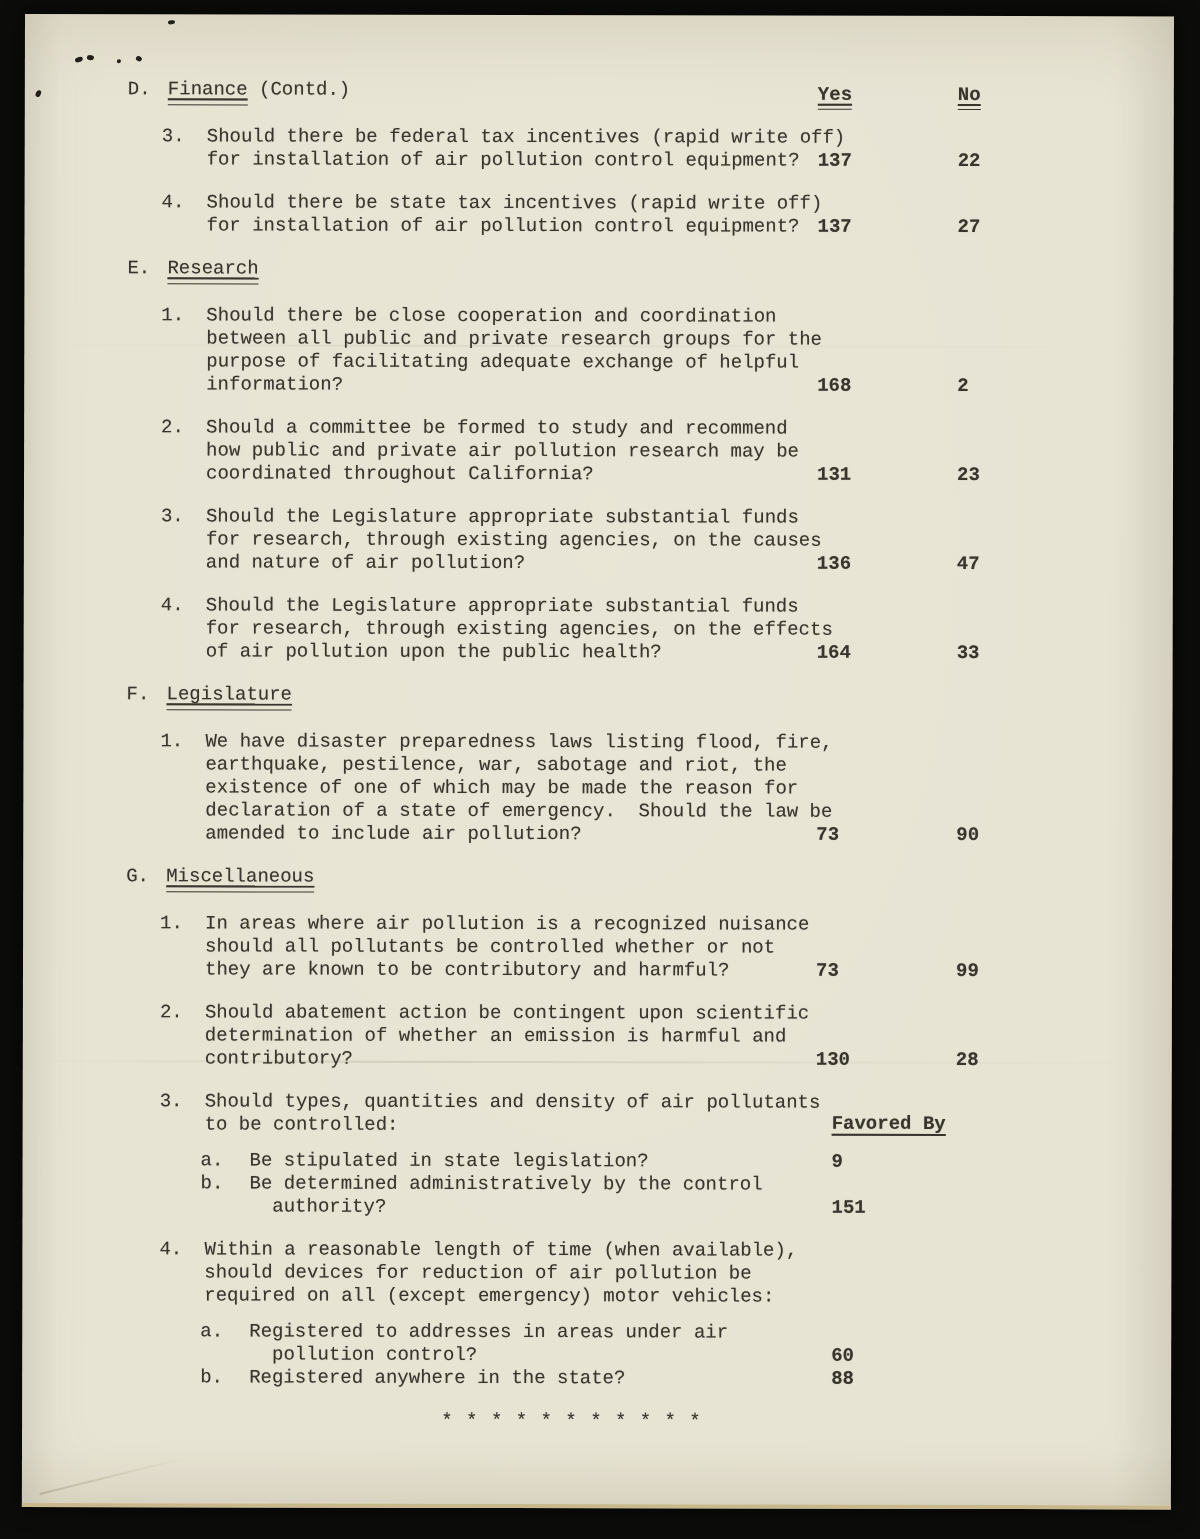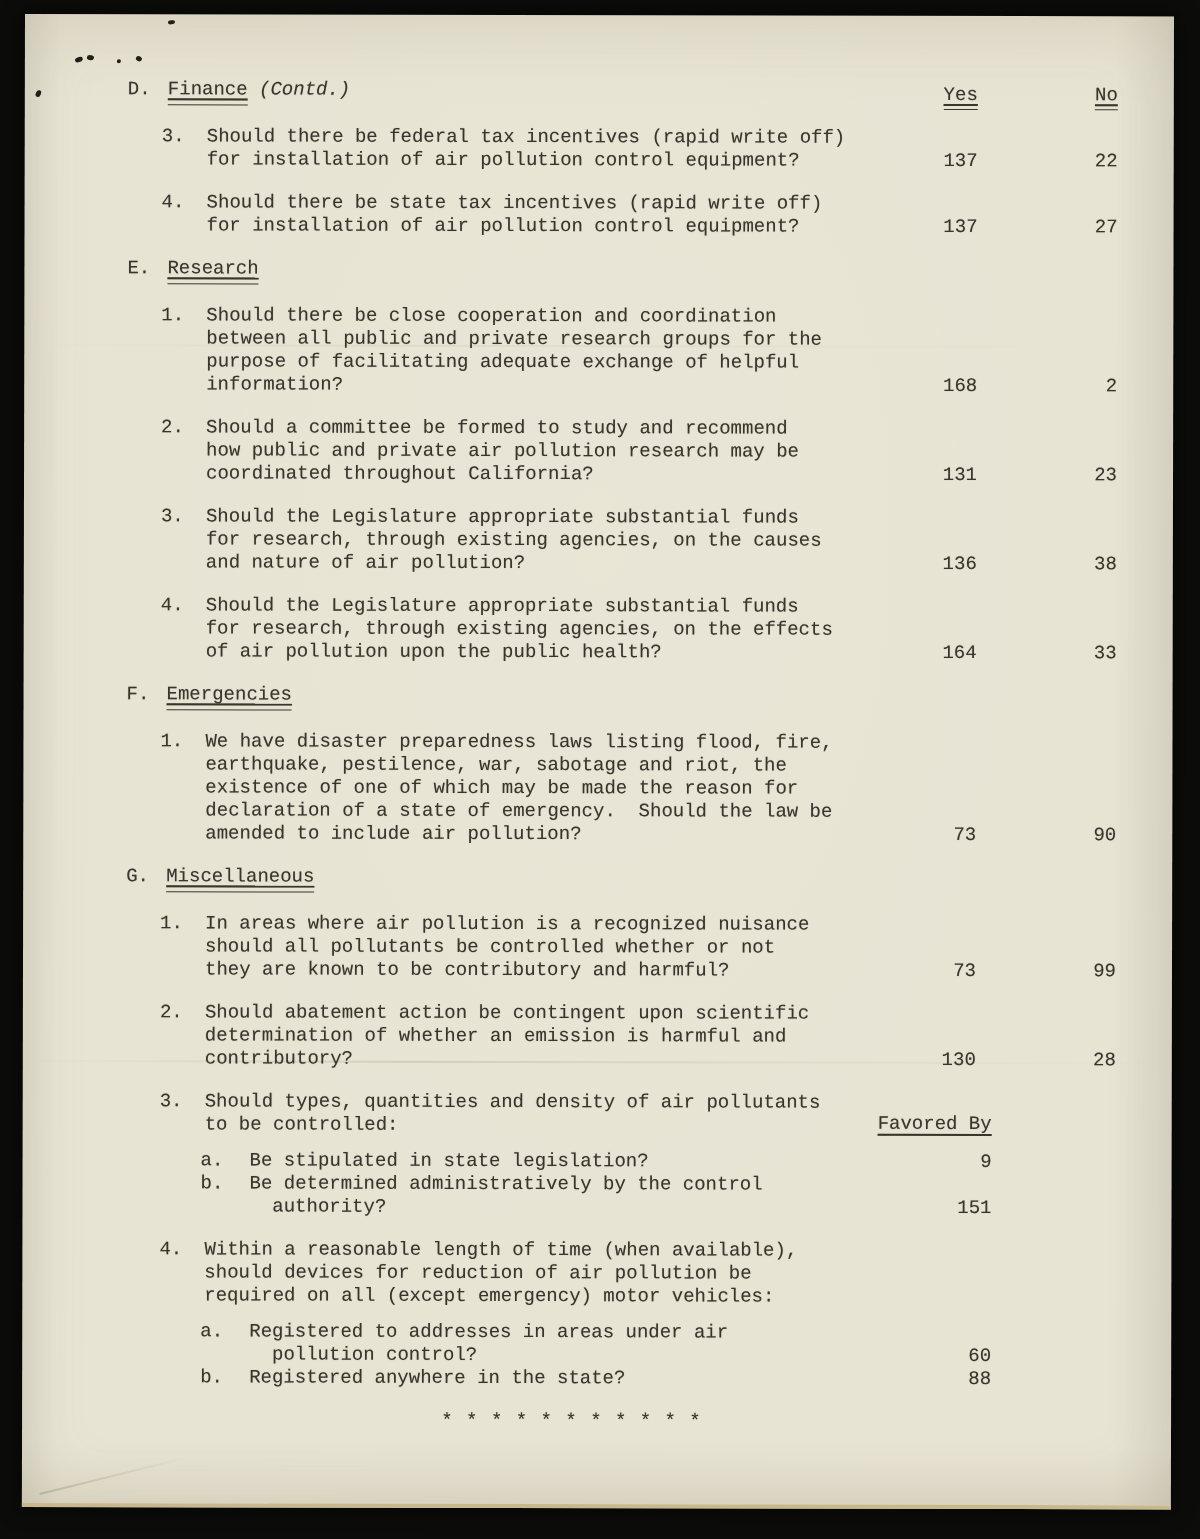--- a/index.html
+++ b/index.html
@@ -53,32 +53,32 @@
     text-underline-offset:4px;
     border-bottom:1.5px solid currentColor;
     padding-bottom:3px;
   }
   .u1{
     text-decoration:underline;
     text-decoration-thickness:2px;
     text-underline-offset:5px;
     display:inline-block;padding-bottom:2px;
   }
-  .stitle-rest{white-space:pre;font-style:italic;}
+  .stitle-rest{white-space:pre;}
 
   .item{padding-left:182px;}
   .num{position:absolute;left:137px;top:0;}
   .qtext{width:676px;white-space:pre-wrap;}
 
   .sub{padding-left:227px;margin-top:13px;}
   .sub + .sub{margin-top:0;}
   .slabel{position:absolute;left:178px;top:0;}
   .stext{width:640px;white-space:pre-wrap;}
 
-  .vy,.vn,.vf{position:absolute;bottom:0;width:160px;text-align:right;line-height:23px;}
+  .vy,.vn,.vf{position:absolute;bottom:0;width:160px;text-align:left;line-height:23px;font-weight:bold;}
   .vy{left:793px;}
   .vn{left:933px;}
   .vf{left:809px;}
   .sec .vy,.sec .vn{bottom:0;}
 
   .asterisks{text-align:center;padding-right:50px;letter-spacing:1px;}
 </style>
 </head>
 <body>
 
@@ -141,34 +141,34 @@
         <span class="vy">131</span>
         <span class="vn">23</span>
       </div>
 
       <div class="row item">
         <span class="num">3.</span>
         <div class="qtext">Should the Legislature appropriate substantial funds
 for research, through existing agencies, on the causes
 and nature of air pollution?</div>
         <span class="vy">136</span>
-        <span class="vn">38</span>
+        <span class="vn">47</span>
       </div>
 
       <div class="row item">
         <span class="num">4.</span>
         <div class="qtext">Should the Legislature appropriate substantial funds
 for research, through existing agencies, on the effects
 of air pollution upon the public health?</div>
         <span class="vy">164</span>
         <span class="vn">33</span>
       </div>
 
       <div class="row sec">
-        <span class="letter">F.</span><span class="stitle u2">Emergencies</span>
+        <span class="letter">F.</span><span class="stitle u2">Legislature</span>
       </div>
 
       <div class="row item">
         <span class="num">1.</span>
         <div class="qtext">We have disaster preparedness laws listing flood, fire,
 earthquake, pestilence, war, sabotage and riot, the
 existence of one of which may be made the reason for
 declaration of a state of emergency.  Should the law be
 amended to include air pollution?</div>
         <span class="vy">73</span>

